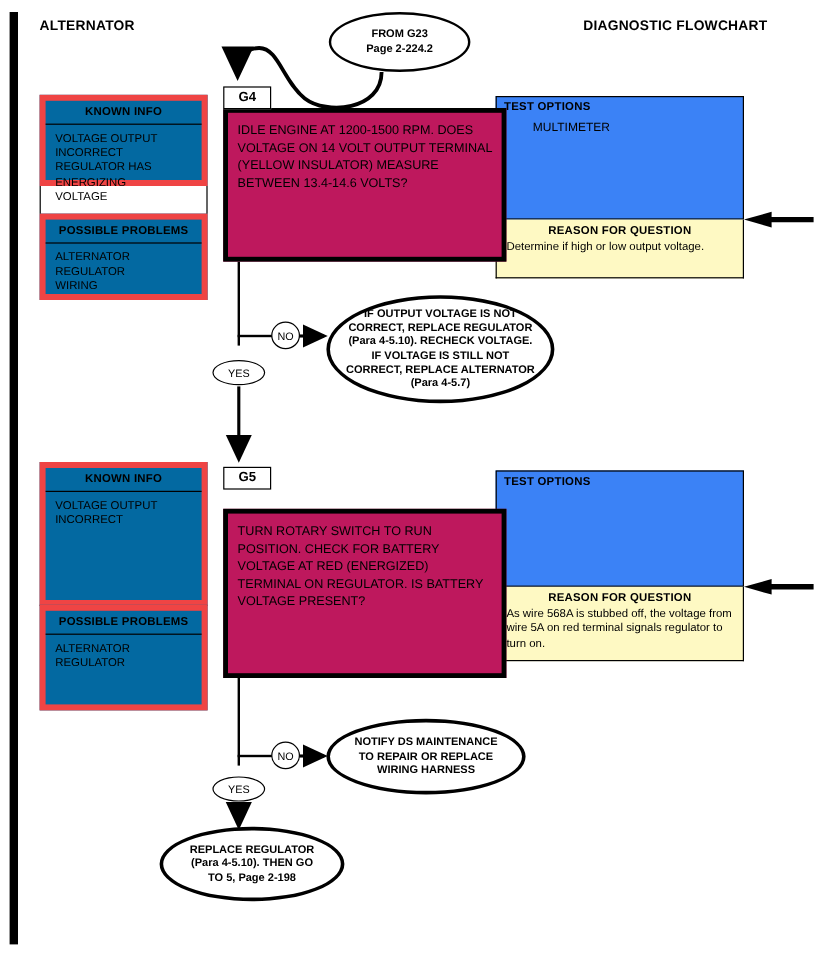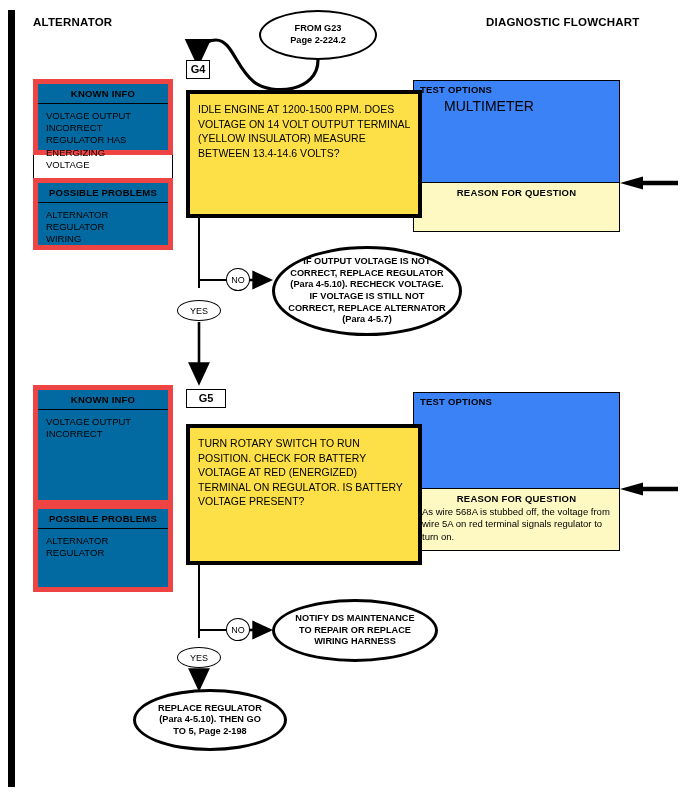--- a/index.html
+++ b/index.html
@@ -63,21 +63,21 @@
     font-weight: bold;
     text-align: center;
     box-sizing: border-box;
     line-height: 17px;
     z-index: 6;
   }
 
   
   .question-box {
     border: 4px solid #000;
-    background: #fde047;
+    background: #be185d;
     box-sizing: border-box;
     z-index: 5;
   }
   .question-text {
     font-size: 10.5px;
     line-height: 14.6px;
     padding: 8px 6px 0 8px;
     white-space: pre-line;
   }
 
@@ -88,21 +88,21 @@
     box-sizing: border-box;
     z-index: 2;
   }
   .opt-title {
     font-size: 9.5px;
     font-weight: bold;
     padding: 3px 0 0 6px;
     letter-spacing: .2px;
   }
   .opt-body {
-    font-size: 14px;
+    font-size: 10px;
     line-height: 13px;
     padding: 5px 6px 0 40px;
     white-space: pre-line;
   }
   .reason-panel {
     border: 1px solid #000;
     border-top: none;
     background: #fef9c3;
     box-sizing: border-box;
     z-index: 2;
@@ -200,21 +200,21 @@
   <g>
     <line x1="678" y1="183" x2="640" y2="183" stroke="#000" stroke-width="4.5"></line>
     <path d="M643,176.5 L620,183 L643,189.5 z" fill="#000"></path>
   </g>
   <g>
     <line x1="678" y1="489" x2="640" y2="489" stroke="#000" stroke-width="4.5"></line>
     <path d="M643,482.5 L620,489 L643,495.5 z" fill="#000"></path>
   </g>
 </svg>
 
-<div class="abs ellipse-node ellipse-thin" id="entry-ellipse" style="left:259px; top:10px; width:118px; height:50px;">
+<div class="abs ellipse-node ellipse-thin" id="entry-ellipse" style="left:274px; top:10px; width:118px; height:50px;">
   <span class="etext">FROM G23
 Page 2-224.2</span>
 </div>
 
 <div class="abs info-panel" style="left:33px; top:79px; width:140px; height:76px;">
   <div class="panel-title">KNOWN INFO</div>
   <div class="panel-body">VOLTAGE OUTPUT
   INCORRECT
 REGULATOR HAS
   ENERGIZING
@@ -223,29 +223,30 @@
 
 <div class="abs info-panel" style="left:33px; top:178px; width:140px; height:72px;">
   <div class="panel-title">POSSIBLE PROBLEMS</div>
   <div class="panel-body">ALTERNATOR
 REGULATOR
 WIRING</div>
 </div>
 
 <div class="abs" style="left:33px; top:155px; width:140px; height:23px; border-left:1px solid #000; border-right:1px solid #000; box-sizing:border-box;"></div>
 
-<div class="abs step-tab" style="left:186px; top:60px; width:24px; height:19px;">G4</div>
+<div class="abs step-tab" style="left:186px; top:72px; width:40px; height:19px;">G4</div>
 
 <div class="abs opt-panel" style="left:413px; top:80px; width:207px; height:103px;">
   <div class="opt-title">TEST OPTIONS</div>
   <div class="opt-body" style="padding-left:30px;">MULTIMETER</div>
 </div>
 
 <div class="abs reason-panel" style="left:413px; top:183px; width:207px; height:49px;">
   <div class="reason-title">REASON FOR QUESTION</div>
+  <div class="reason-body">Determine if high or low output voltage.</div>
 </div>
 
 <div class="abs question-box" style="left:186px; top:90px; width:236px; height:128px;">
   <div class="question-text">IDLE ENGINE AT 1200-1500 RPM. DOES VOLTAGE ON 14 VOLT OUTPUT TERMINAL (YELLOW INSULATOR) MEASURE BETWEEN 13.4-14.6 VOLTS?</div>
 </div>
 
 <div class="abs vline" style="left:198px; top:218px; height:70px;"></div>
 
 <div class="abs hline" style="left:198px; top:279px; width:30px;"></div>
 

